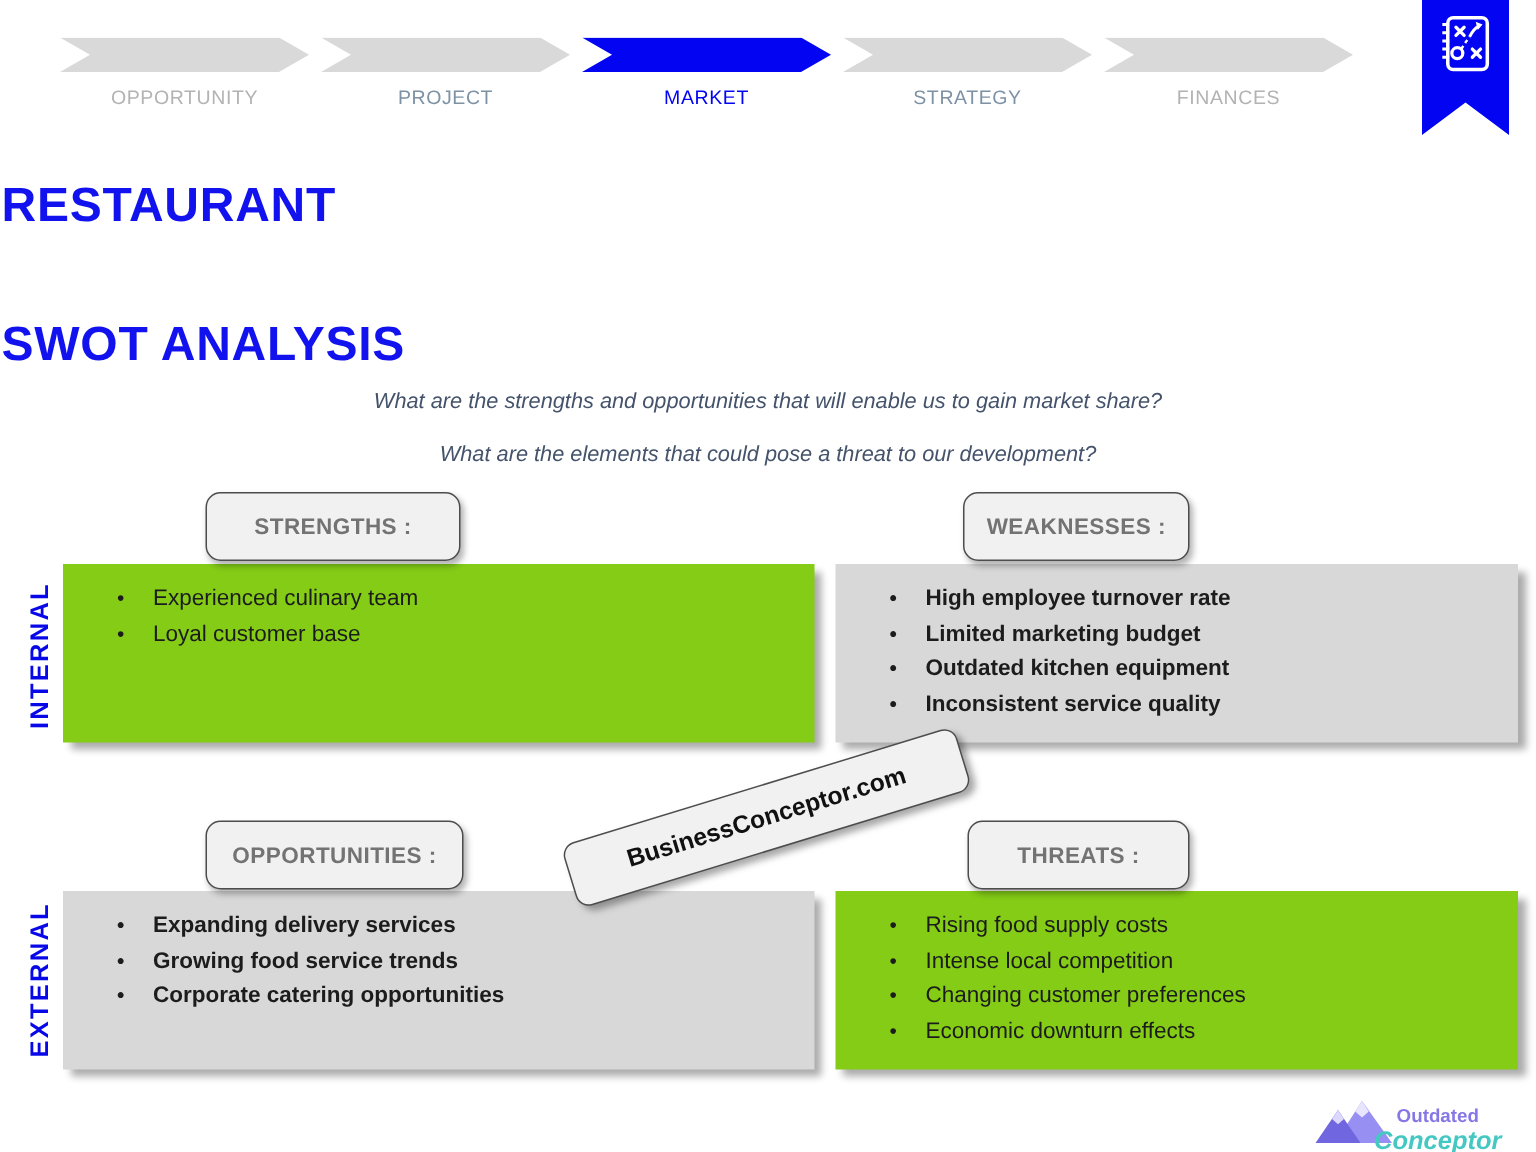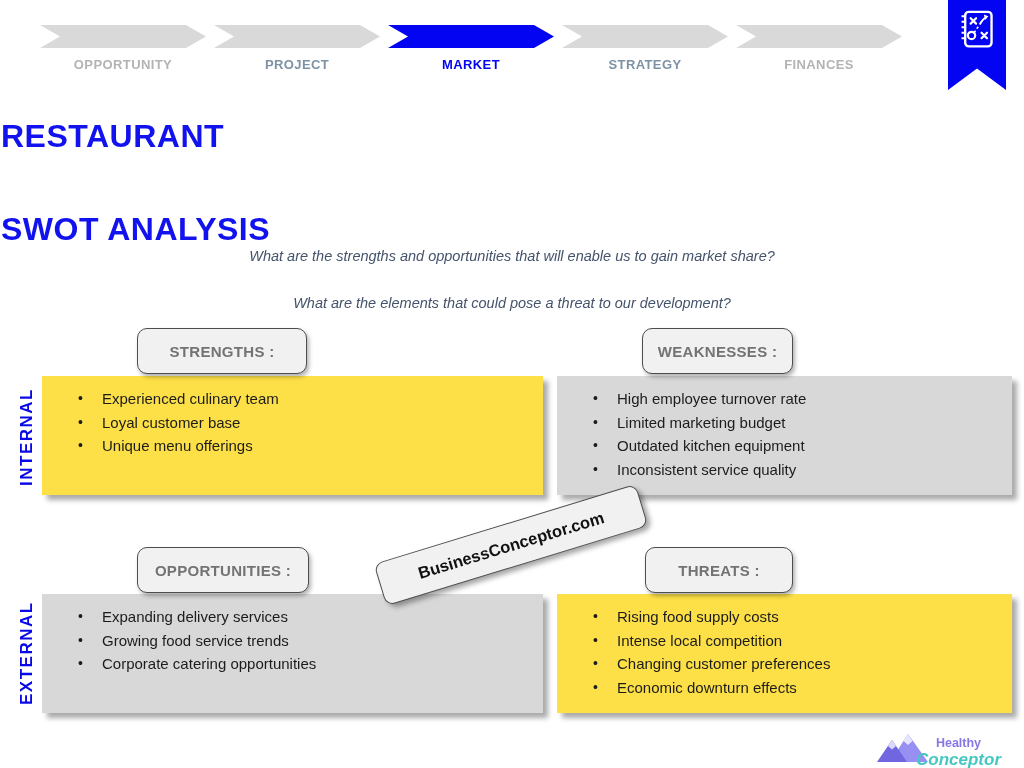--- a/index.html
+++ b/index.html
@@ -9,21 +9,21 @@
   }
 
   
   .stepper { position:absolute; left:40px; top:25px; display:flex; gap:8px; }
   .step { width:166px; }
   .chev {
     height:23px; background:#d9d9d9;
     clip-path:polygon(0 0, calc(100% - 20px) 0, 100% 50%, calc(100% - 20px) 100%, 0 100%, 20px 50%);
   }
   .step.active .chev { background:#0204f2; }
-  .step-label { margin-top:9px; text-align:center; font-size:13px; font-weight:bold; letter-spacing:.4px; }
+  .step-label { margin-top:9px; text-align:center; font-size:13px; font-weight:normal; letter-spacing:.4px; }
   .step--muted .step-label { color:#b3b3b3; }
   .step--slate .step-label { color:#7d92a5; }
   .step.active .step-label { color:#0204f2; }
 
   
   .ribbon {
     position:absolute; left:948px; top:0; width:58px; height:90px; background:#0204f2;
     clip-path:polygon(0 0, 100% 0, 100% 100%, 50% 76%, 0 100%);
     display:flex; justify-content:center;
   }
@@ -33,40 +33,40 @@
   .title {
     position:absolute; left:1px; width:100%; text-align:left;
     font-size:32px; font-weight:bold; color:#1212ee; letter-spacing:.5px;
   }
   .title-main { top:118px; }
   .title-sub  { top:211px; }
   .question {
     position:absolute; left:0; width:100%; text-align:center;
     font-style:italic; font-size:14.5px; color:#44536b;
   }
-  .q1 { top:248px; } .q2 { top:295px; }
+  .q1 { top:260px; } .q2 { top:295px; }
 
   
   .qheader {
     position:absolute; height:44px; background:#f1f1f1;
     border:1.6px solid #4d4d4d; border-radius:10px;
     box-shadow:2px 3px 4px rgba(0,0,0,.30);
     display:flex; align-items:center; justify-content:center;
     font-weight:bold; font-size:15px; color:#737373; letter-spacing:.3px;
     z-index:2;
   }
   #hdr-strengths     { left:137px; top:328px; width:168px; }
   #hdr-weaknesses    { left:642px; top:328px; width:149px; }
   #hdr-opportunities { left:137px; top:547px; width:170px; }
   #hdr-threats       { left:645px; top:547px; width:146px; }
 
   
   .qbox { position:absolute; height:119px; box-shadow:5px 5px 5px #ababab; z-index:1; }
-  .qbox--blue { background:#fde047; }
-  .qbox--gray { background:#d8d8d8; }
+  .qbox--blue { background:#84cc16; }
+  .qbox--gray { background:#d8d8d8;font-weight:bold; }
   #box-strengths     { left:42px;  top:376px; width:501px; }
   #box-weaknesses    { left:557px; top:376px; width:455px; }
   #box-opportunities { left:42px;  top:594px; width:501px; }
   #box-threats       { left:557px; top:594px; width:455px; }
   .qbox ul { list-style:none; margin:0; padding:11px 0 0 36px; }
   .qbox li {
     position:relative; padding-left:24px;
     font-size:15px; line-height:23.5px; color:#1c1c1c;
   }
   .qbox li::before { content:"\2022"; position:absolute; left:0; top:0; font-size:14px; }
@@ -150,21 +150,20 @@
 
 <div class="qheader" id="hdr-strengths">STRENGTHS :</div>
 <div class="qheader" id="hdr-weaknesses">WEAKNESSES :</div>
 <div class="qheader" id="hdr-opportunities">OPPORTUNITIES :</div>
 <div class="qheader" id="hdr-threats">THREATS :</div>
 
 <div class="qbox qbox--blue" id="box-strengths">
   <ul>
     <li>Experienced culinary team</li>
     <li>Loyal customer base</li>
-    <li>Unique menu offerings</li>
   </ul>
 </div>
 <div class="qbox qbox--gray" id="box-weaknesses">
   <ul>
     <li>High employee turnover rate</li>
     <li>Limited marketing budget</li>
     <li>Outdated kitchen equipment</li>
     <li>Inconsistent service quality</li>
   </ul>
 </div>
@@ -191,16 +190,16 @@
 <div class="logo">
   <span>
     <svg width="58" height="35" viewBox="0 0 58 35">
       <polygon points="14,33 32,5 52,33" fill="#978ff2"></polygon>
       <polygon points="27.5,12 32,5 36.5,12 32,16" fill="#e8e5ff"></polygon>
       <polygon points="1,33 16,11 31,33" fill="#6f66e0"></polygon>
       <polygon points="12,17 16,11 20,17 16,20.5" fill="#dcd8fb"></polygon>
     </svg>
   </span>
   <span class="logo-text">
-    <span class="logo-business">Healthy</span>
+    <span class="logo-business">Outdated</span>
     <span class="logo-conceptor">Conceptor</span>
   </span>
 </div>
 
 </body></html>

